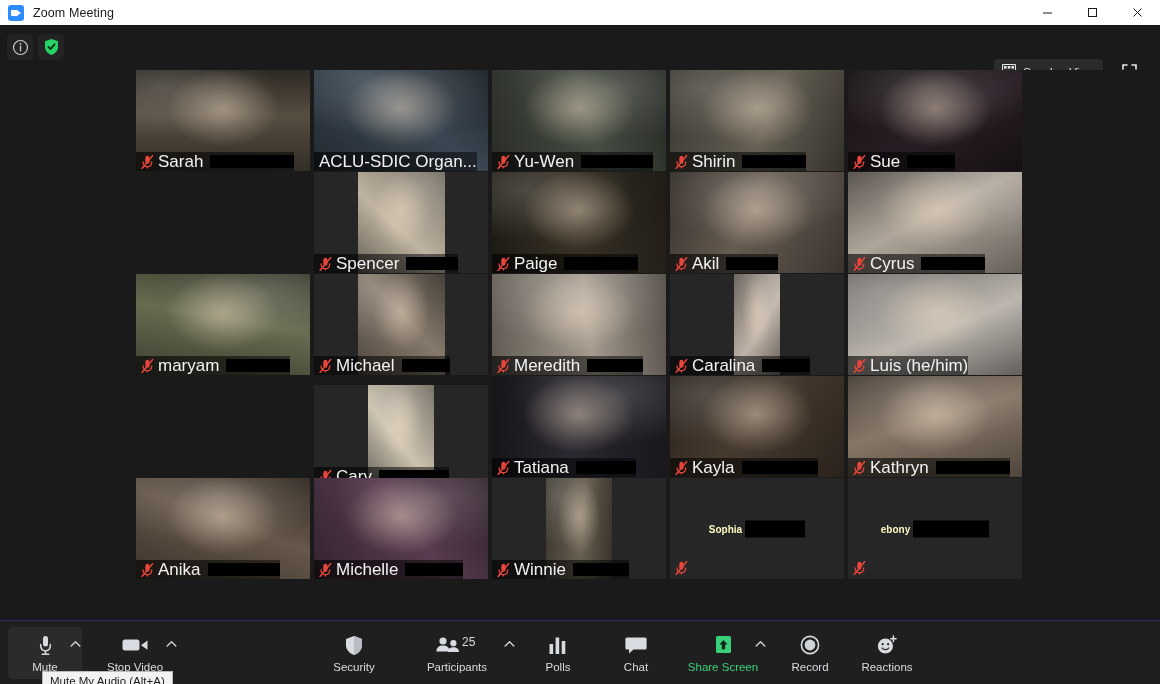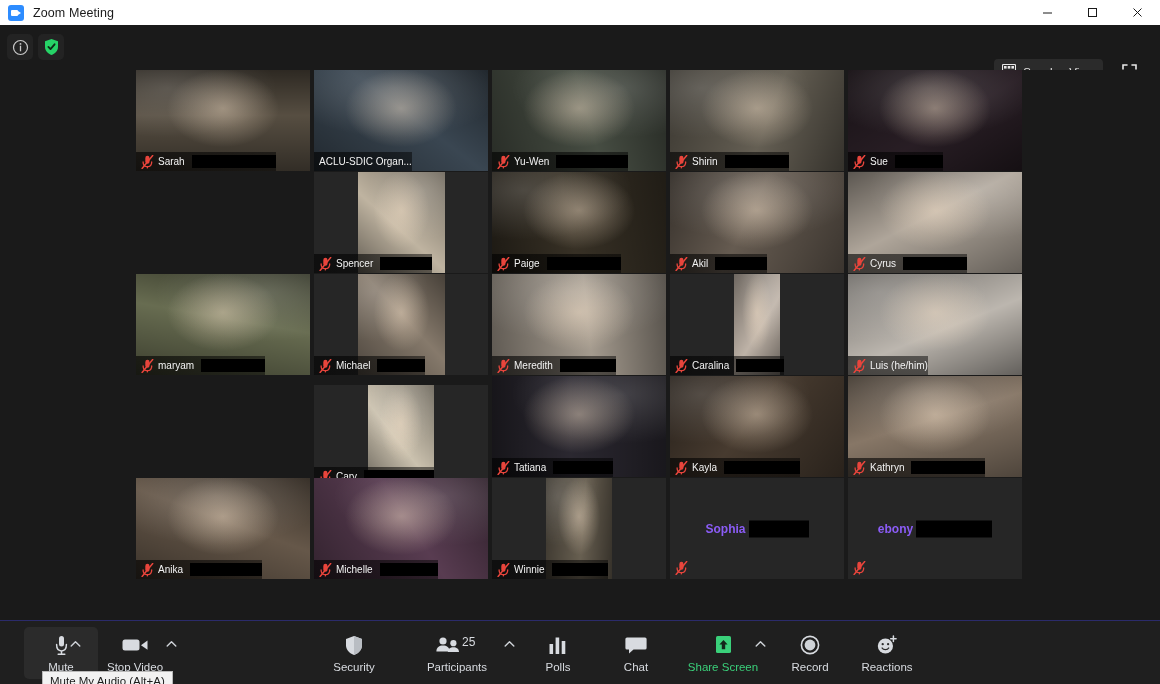--- a/index.html
+++ b/index.html
@@ -81,30 +81,30 @@
   .tile-video.narrow2 { left: 31%; right: 31%; width: 38%; }
   .tile-video.narrow3 { left: 37%; right: 37%; width: 26%; }
 
   .namebar {
     position: absolute; left: 0; bottom: 0; height: 19px;
     display: flex; align-items: center; padding-left: 5px; gap: 4px;
     background: linear-gradient(to right, rgba(0,0,0,.62), rgba(0,0,0,.48));
     max-width: 100%;
   }
   .namebar.nobg { background: none; }
-  .nb-text { font-size: 10px; color: #f2f2f2; white-space: nowrap; }
+  .nb-text { font-size: 17px; color: #f2f2f2; white-space: nowrap; }
   .redact { display: inline-block; height: 13px; background: #000; vertical-align: -2px; margin-left: 3px; }
 
   
   .tile.audio-only { background: #262626; }
   .ao-name {
     position: absolute; left: 0; right: 0; top: 50%; transform: translateY(-50%);
     display: flex; align-items: center; justify-content: center;
   }
-  .ao-text { font-size: 12px; font-weight: bold; color: #8b5cf6; }
+  .ao-text { font-size: 10px; font-weight: bold; color: #fef9c3; }
   .ao-mic { position: absolute; left: 5px; bottom: 4px; }
 
   .mic-muted { flex: none; width: 13px; height: 14px; display: block; }
 
   
   .toolbar {
     position: absolute; left: 0; top: 620px; width: 1160px; height: 64px;
     background: #1f1f1f; border-top: 1px solid #2b2b6b;
   }
   .tbtn {
@@ -534,21 +534,21 @@
               <line x1="6.4" y1="11.7" x2="6.4" y2="13.4" stroke="#e8453c" stroke-width="1.3"></line>
               <line x1="1.1" y1="13.4" x2="11.7" y2="0.6" stroke="#e8453c" stroke-width="1.5" stroke-linecap="round"></line>
             </svg>
           </span>
         </div>
       </div>
     </div>
 
   <div class="toolbar">
 
-    <div class="tbtn hovered" style="left:24px;width:74px;">
+    <div class="tbtn hovered" style="left:8px;width:74px;">
       <span class="ticon">
         <svg width="15" height="21" viewBox="0 0 15 21">
           <rect x="5" y="1" width="5" height="10.5" rx="2.5" fill="#d8dbe0"></rect>
           <path d="M2.6 9.6 C2.6 14 5 15.9 7.5 15.9 C10 15.9 12.4 14 12.4 9.6" fill="none" stroke="#d8dbe0" stroke-width="1.5" stroke-linecap="round"></path>
           <line x1="7.5" y1="16" x2="7.5" y2="19" stroke="#d8dbe0" stroke-width="1.5"></line>
           <line x1="4.2" y1="19.3" x2="10.8" y2="19.3" stroke="#d8dbe0" stroke-width="1.5" stroke-linecap="round"></line>
         </svg>
       </span>
       <span class="tlabel">Mute</span>
     </div>

